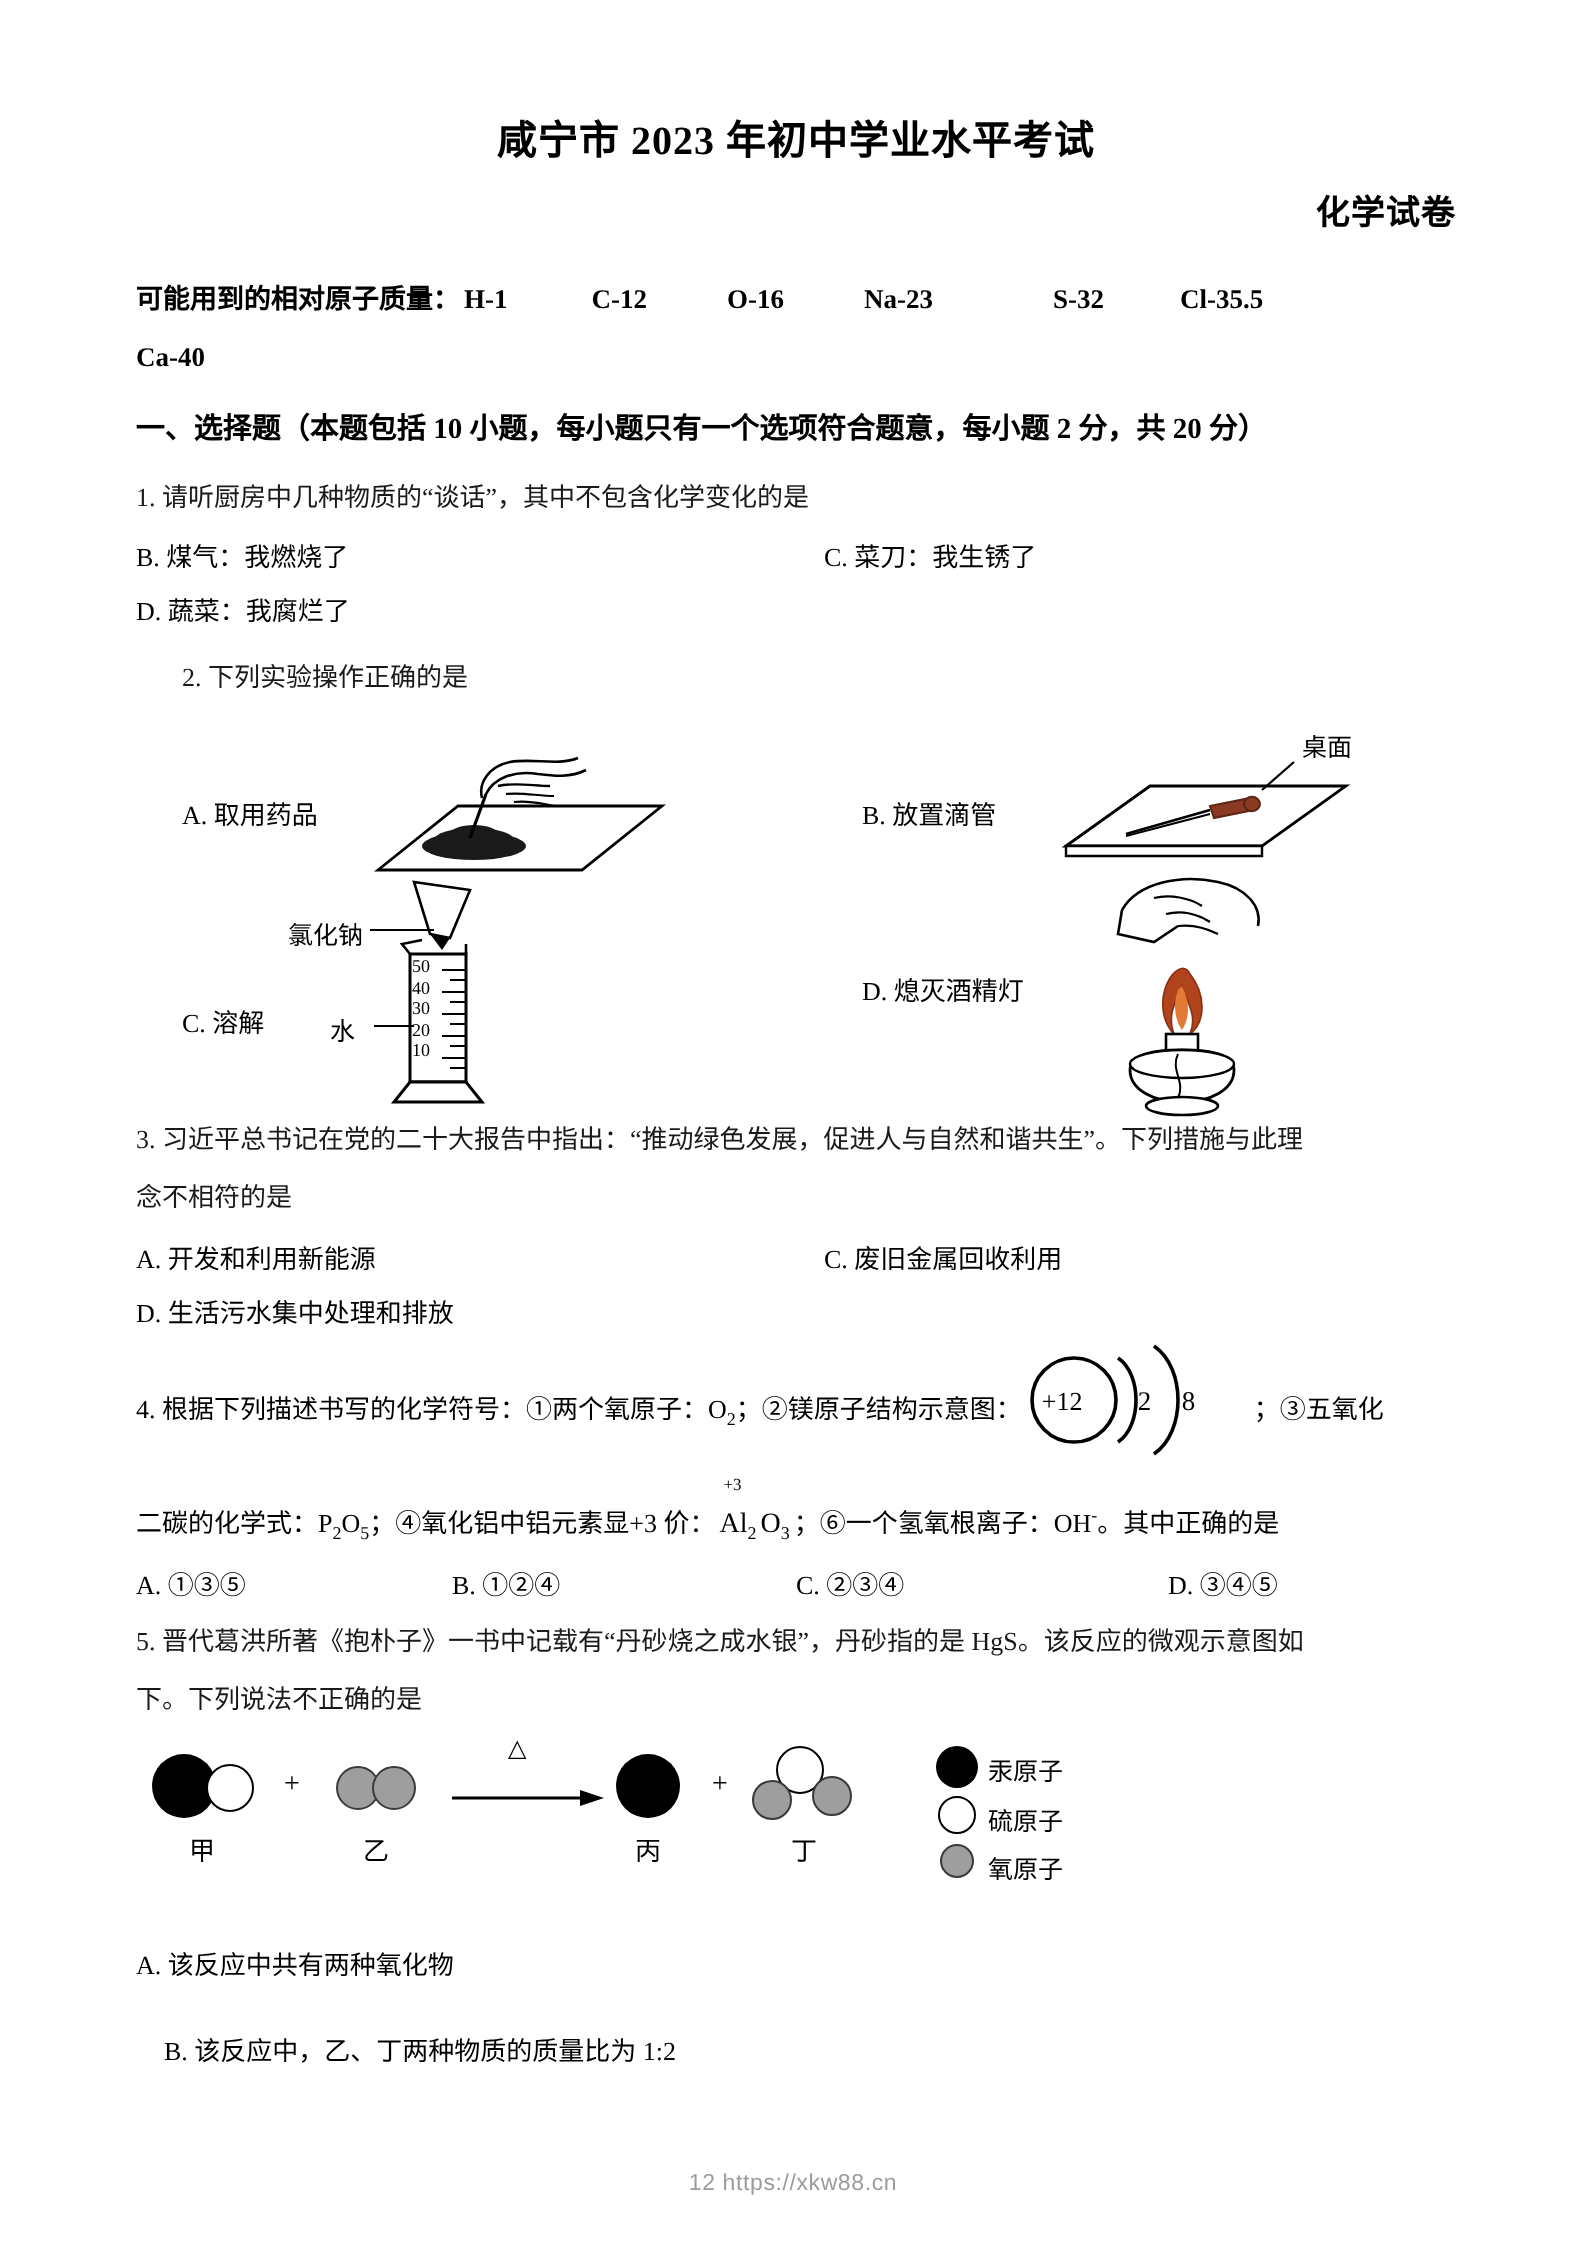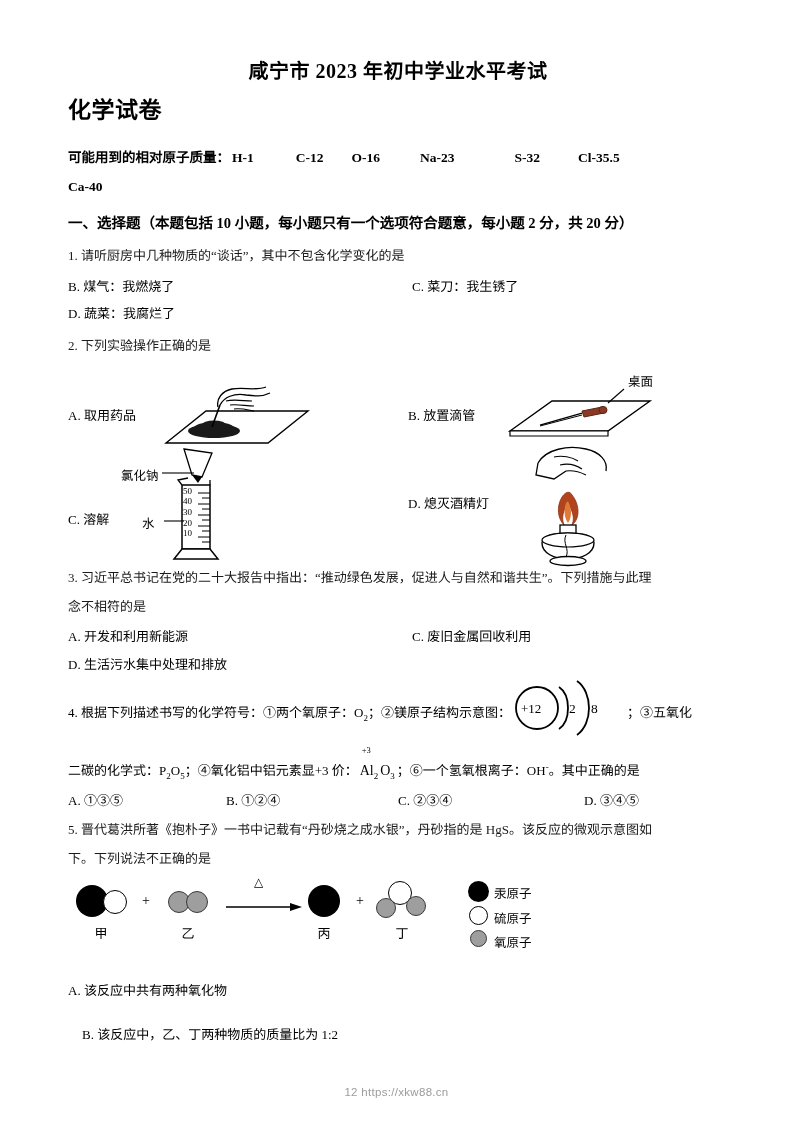--- a/index.html
+++ b/index.html
@@ -32,40 +32,40 @@
   
   .doc-title {
     text-align: center;
     font-size: 20px;
     font-weight: bold;
     letter-spacing: 0.5px;
     margin: 0 0 12px 0;
     line-height: 1.3;
   }
   .doc-subtitle {
-    text-align: left;
-    font-size: 23px;
+    text-align: right;
+    font-size: 17px;
     font-weight: bold;
     letter-spacing: 0.5px;
     margin: 0 0 18px 0;
     line-height: 1.3;
   }
 
   
   .atomic-mass {
     font-size: 13.5px;
     font-weight: bold;
     line-height: 2.0;
     margin: 0 0 2px 0;
     white-space: nowrap;
   }
   .atomic-mass .label { margin-right: 2px; }
   .am-item { display: inline-block; }
   .am-gap-1 { margin-left: 42px; }
-  .am-gap-2 { margin-left: 28px; }
+  .am-gap-2 { margin-left: 40px; }
   .am-gap-3 { margin-left: 40px; }
   .am-gap-4 { margin-left: 60px; font-family: Liberation Serif, serif; }
   .am-gap-5 { margin-left: 38px; }
   .atomic-mass-2 {
     font-size: 13.5px;
     font-weight: bold;
     line-height: 2.0;
     margin: 0 0 10px 0;
   }
 
@@ -266,21 +266,21 @@
 
     <div class="question">
       <div class="q-stem">1. 请听厨房中几种物质的“谈话”，其中不包含化学变化的是</div>
       <div class="opts-2col">
         <div class="opt">B. 煤气：我燃烧了</div>
         <div class="opt">C. 菜刀：我生锈了</div>
         <div class="opt">D. 蔬菜：我腐烂了</div>
       </div>
     </div>
 
-    <div class="question" style="margin-top:6px;">
+    <div class="question" style="margin-top:6px;margin-left:23px;">
       <div class="q-stem">2. 下列实验操作正确的是</div>
 
       <div class="q2-figs">
 
         <div class="fig-cell q2a" style="width:300px;height:70px;">
           <div class="fig-label q2a-label">A. 取用药品</div>
           <div class="q2a-art">
             <svg width="160" height="72" viewBox="0 0 160 72">
 
               <polygon points="8,58 48,26 150,26 110,58" fill="#ffffff" stroke="#000" stroke-width="1.4"></polygon>

